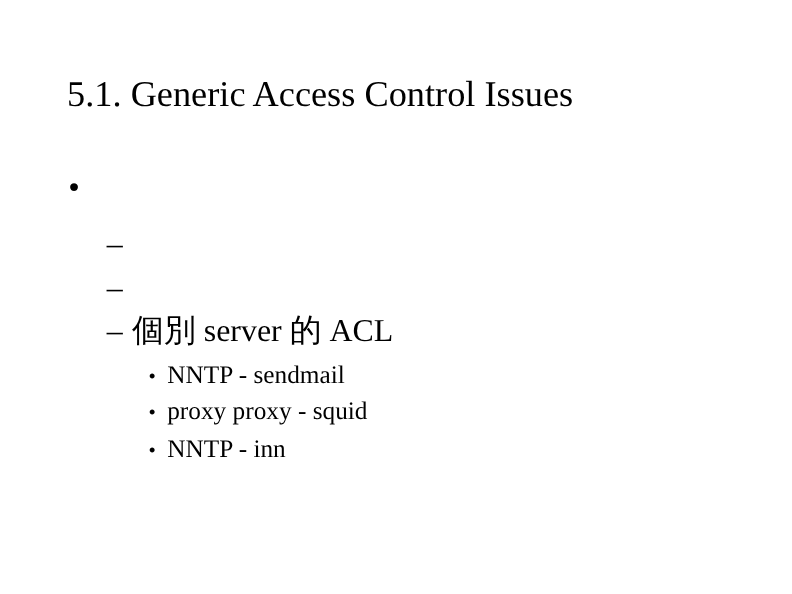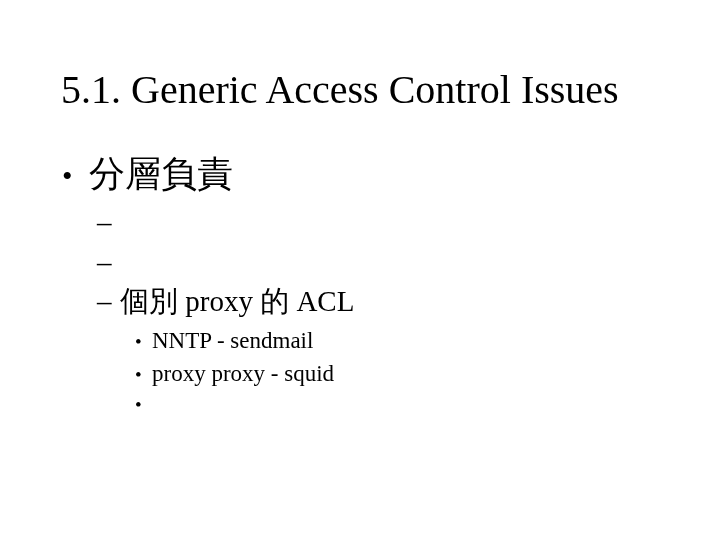--- a/index.html
+++ b/index.html
@@ -13,21 +13,21 @@
     height: 540px;
     background: #ffffff;
     overflow: hidden;
     font-family: "Liberation Serif", "DejaVu Serif", serif;
     color: #000000;
   }
   .title {
     position: absolute;
     left: 61px;
     top: 68px;
-    font-size: 40px;
+    font-size: 33px;
     line-height: 1.1;
     white-space: nowrap;
     color: #000000;
   }
   .row {
     position: absolute;
     display: flex;
     align-items: baseline;
     white-space: nowrap;
     color: #000000;
@@ -67,43 +67,43 @@
 </style>
 </head>
 <body>
 
 <div class="slide">
 
   <div class="title">5.1. Generic Access Control Issues</div>
 
   <div class="row l1">
     <span class="marker">•</span>
-    <span class="txt">分層負責</span>
   </div>
 
   <div class="row l2 r0">
     <span class="marker">–</span>
   </div>
 
   <div class="row l2 r1">
     <span class="marker">–</span>
   </div>
 
   <div class="row l2 r2">
     <span class="marker">–</span>
-    <span class="txt">個別 proxy 的 ACL</span>
+    <span class="txt">個別 server 的 ACL</span>
   </div>
 
   <div class="row l3 r0">
     <span class="marker">•</span>
     <span class="txt">NNTP - sendmail</span>
   </div>
 
   <div class="row l3 r1">
     <span class="marker">•</span>
     <span class="txt">proxy proxy - squid</span>
   </div>
 
   <div class="row l3 r2">
     <span class="marker">•</span>
+    <span class="txt">NNTP - inn</span>
   </div>
 
 </div>
 
 </body></html>

